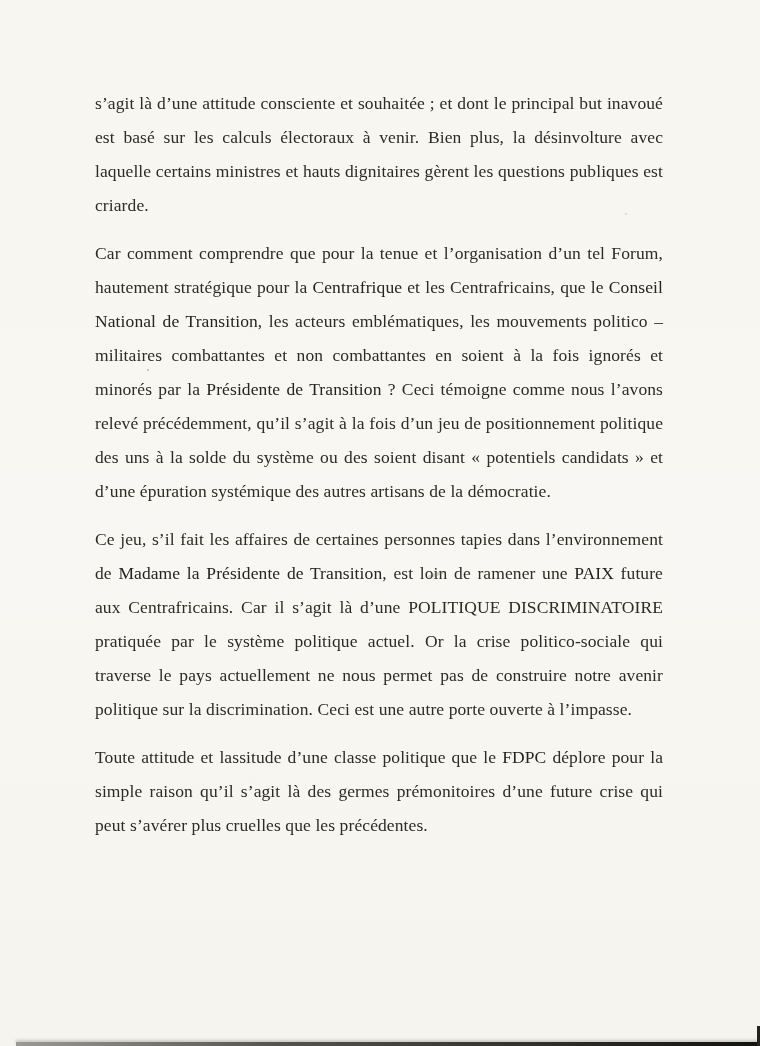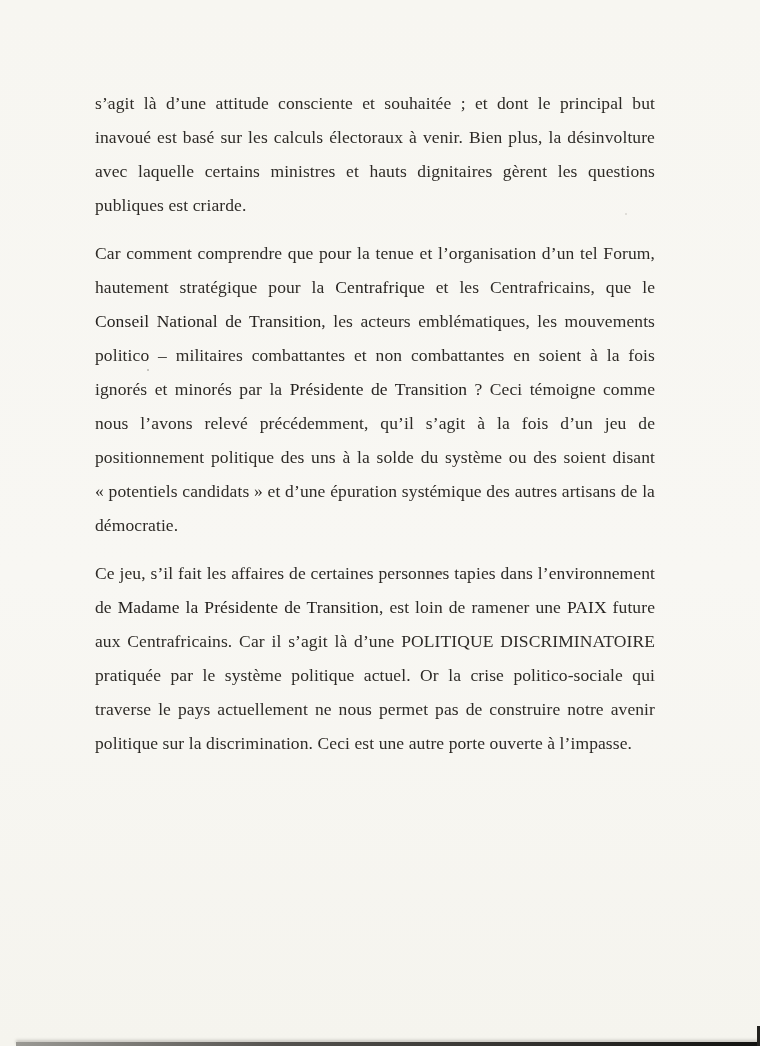--- a/index.html
+++ b/index.html
@@ -22,21 +22,21 @@
     left: 95px;
     width: 568px;
     font-family: "Liberation Serif", "DejaVu Serif", serif;
     font-size: 17.5px;
     line-height: 34px;
     color: #2e2b27;
     text-align: justify;
     letter-spacing: 0.1px;
   }
   .para {
-    margin: 0 8px 14px 0;
+    margin: 0 0 14px 0;
     padding: 0;
   }
   .b { font-weight: normal; color: #262320; }
   .speck {
     position: absolute;
     border-radius: 50%;
     background: rgba(60, 58, 52, 0.35);
   }
   .smudge {
     position: absolute;
@@ -68,20 +68,21 @@
 <div class="page">
 
   <div class="sheet">
 
     <p class="para"><span>s’agit là d’une attitude consciente et souhaitée&nbsp;; et dont le principal but inavoué est basé sur les calculs électoraux à venir. Bien plus, la désinvolture avec laquelle certains ministres et hauts dignitaires gèrent les questions publiques est criarde.</span></p>
 
     <p class="para"><span>Car comment comprendre que pour la tenue et l’organisation d’un tel Forum, hautement stratégique pour la </span><span class="b">Centrafrique</span><span> et les Centrafricains, que le </span><span class="b">Conseil National de Transition</span><span>, les acteurs emblématiques, les mouvements politico – militaires combattantes et non combattantes en soient à la fois ignorés et minorés par la </span><span class="b">Présidente de Transition</span><span>&nbsp;? Ceci témoigne comme nous l’avons relevé précédemment, qu’il s’agit à la fois d’un jeu de positionnement politique des uns à la solde du système ou des soient disant «&nbsp;potentiels candidats&nbsp;» et d’une épuration systémique des autres artisans de la démocratie.</span></p>
 
     <p class="para"><span>Ce jeu, s’il fait les affaires de certaines personnes tapies dans l’environnement de </span><span class="b">Madame la Présidente de Transition</span><span>, est loin de ramener une </span><span class="b">PAIX</span><span> future aux Centrafricains. Car il s’agit là d’une POLITIQUE DISCRIMINATOIRE pratiquée par le système politique actuel. Or la crise politico-sociale qui traverse le pays actuellement ne nous permet pas de construire notre avenir politique sur la discrimination. Ceci est une autre porte ouverte à l’impasse.</span></p>
 
+    <p class="para"><span>Toute attitude et lassitude d’une classe politique que le </span><span class="b">FDPC</span><span> déplore pour la simple raison qu’il s’agit là des germes prémonitoires d’une future crise qui peut s’avérer plus cruelles que les précédentes.</span></p>
 
   </div>
 
   <div class="speck" style="left:107px; top:102px; width:2px; height:2px;"></div>
   <div class="speck" style="left:147px; top:369px; width:2px; height:2px;"></div>
   <div class="smudge" style="left:428px; top:573px; width:16px; height:3px;"></div>
   <div class="speck" style="left:625px; top:213px; width:2px; height:2px; opacity:0.5;"></div>
 
   <div class="scan-edge-bottom"></div>
   <div class="scan-edge-right"></div>

